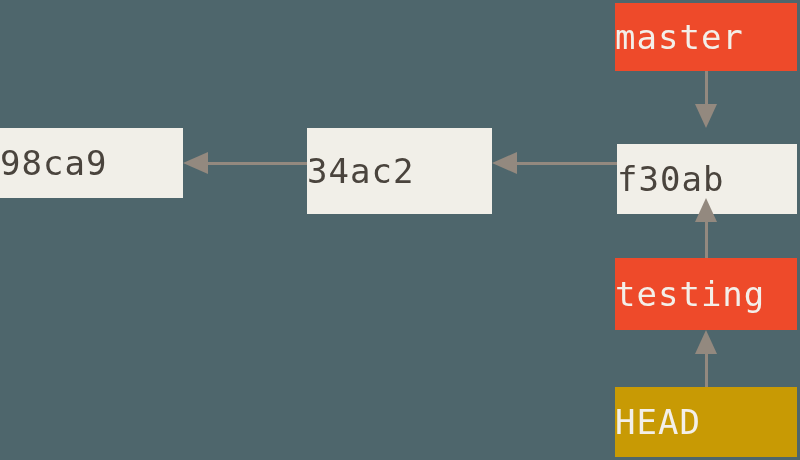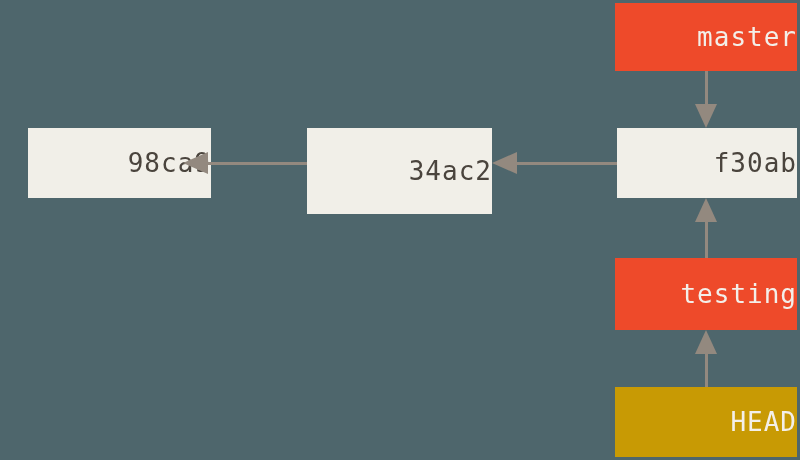--- a/index.html
+++ b/index.html
@@ -20,38 +20,38 @@
     width: 800px;
     height: 460px;
     background: var(--background);
     overflow: hidden;
   }
 
   .node {
     position: absolute;
     display: flex;
     align-items: center;
-    justify-content: flex-end;
-    font-size: 26px;
+    justify-content: flex-start;
+    font-size: 34px;
     letter-spacing: 1px;
   }
   .commit {
     background: var(--commit-box);
     color: var(--commit-text);
   }
   .ref {
     color: var(--ref-text);
   }
   .branch { background: var(--branch-box); }
   .head   { background: var(--head-box); }
 
   
-  .commit-1 { left: 0px;   top: 128px; width: 183px; height: 70px; margin-left: 28px; }
+  .commit-1 { left: 0px;   top: 128px; width: 183px; height: 70px; }
   .commit-2 { left: 307px; top: 128px; width: 185px; height: 86px; }
-  .commit-3 { left: 617px; top: 128px; width: 180px; height: 70px; }
+  .commit-3 { left: 617px; top: 144px; width: 180px; height: 70px; }
 
   
   .ref-master  { left: 615px; top: 3px;   width: 182px; height: 68px; }
   .ref-testing { left: 615px; top: 258px; width: 182px; height: 72px; }
   .ref-head    { left: 615px; top: 387px; width: 182px; height: 70px; }
 
   
   .line {
     position: absolute;
     background: var(--arrow);

